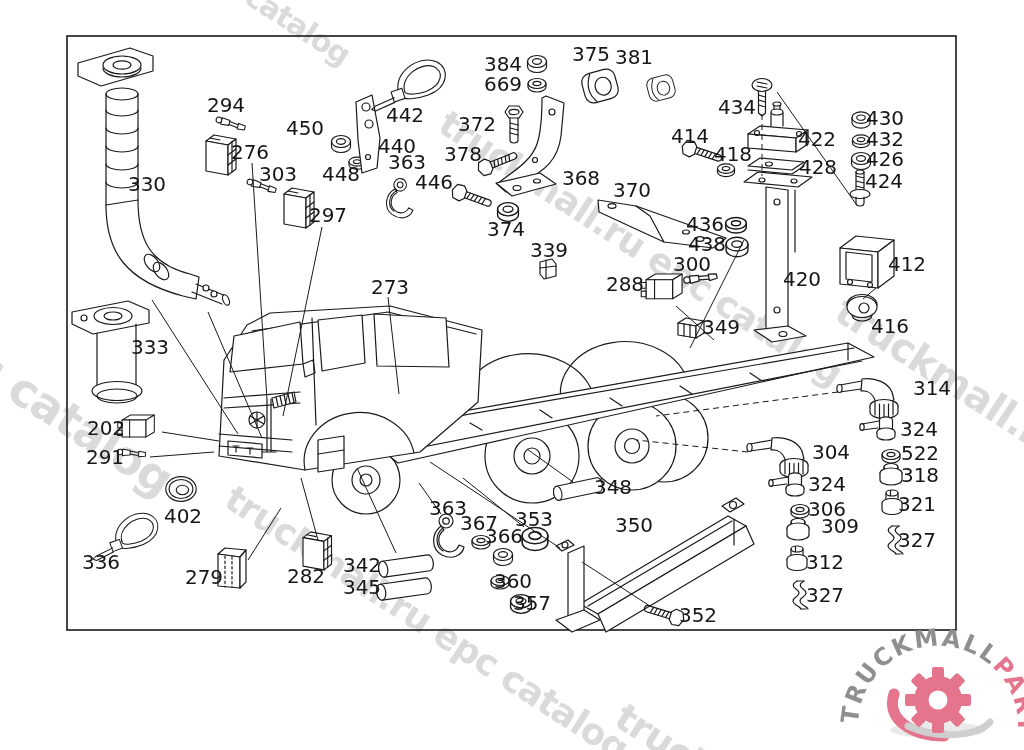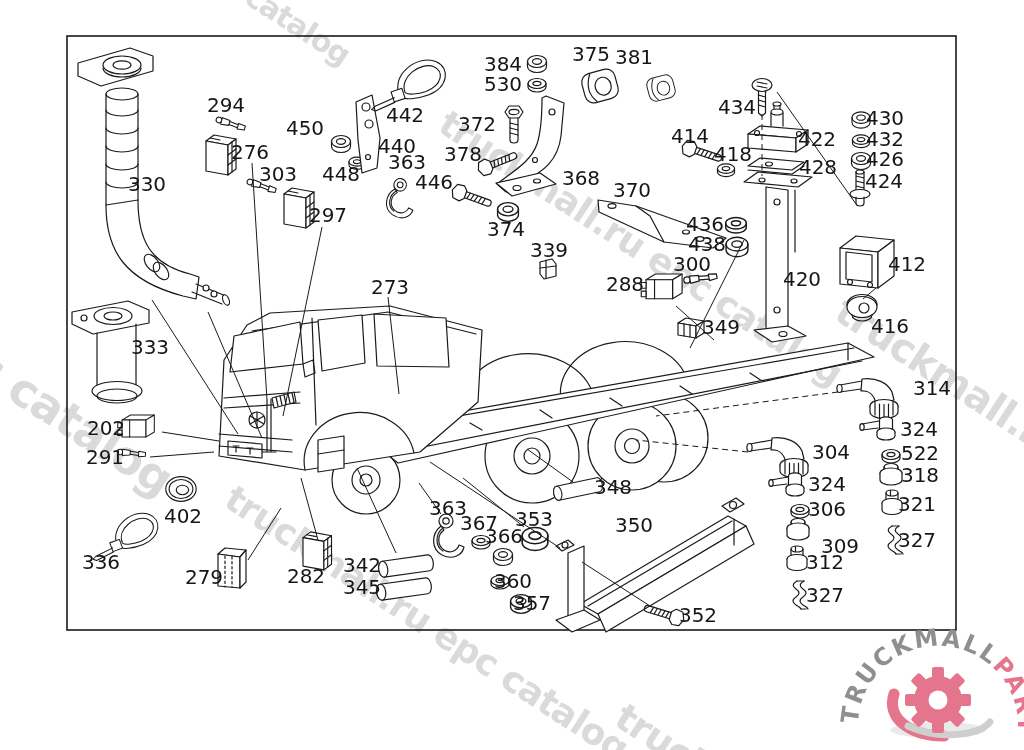--- a/index.html
+++ b/index.html
@@ -541,21 +541,21 @@
       <div class="lbl" style="left: 362px; top: 565px;">342</div>
       <div class="lbl" style="left: 362px; top: 587px;">345</div>
       <div class="lbl" style="left: 405px; top: 115px;">442</div>
       <div class="lbl" style="left: 397px; top: 146px;">440</div>
       <div class="lbl" style="left: 407px; top: 162px;">363</div>
       <div class="lbl" style="left: 341px; top: 174px;">448</div>
       <div class="lbl" style="left: 434px; top: 182px;">446</div>
       <div class="lbl" style="left: 463px; top: 154px;">378</div>
       <div class="lbl" style="left: 477px; top: 124px;">372</div>
       <div class="lbl" style="left: 503px; top: 64px;">384</div>
-      <div class="lbl" style="left: 503px; top: 84px;">530</div>
+      <div class="lbl" style="left: 503px; top: 84px;">669</div>
       <div class="lbl" style="left: 506px; top: 229px;">374</div>
       <div class="lbl" style="left: 581px; top: 178px;">368</div>
       <div class="lbl" style="left: 591px; top: 54px;">375</div>
       <div class="lbl" style="left: 634px; top: 57px;">381</div>
       <div class="lbl" style="left: 632px; top: 190px;">370</div>
       <div class="lbl" style="left: 549px; top: 250px;">339</div>
       <div class="lbl" style="left: 390px; top: 287px;">273</div>
       <div class="lbl" style="left: 625px; top: 284px;">288</div>
       <div class="lbl" style="left: 692px; top: 264px;">300</div>
       <div class="lbl" style="left: 721px; top: 327px;">349</div>
@@ -575,21 +575,21 @@
       <div class="lbl" style="left: 890px; top: 326px;">416</div>
       <div class="lbl" style="left: 920px; top: 388px; margin-left: 12px;">314</div>
       <div class="lbl" style="left: 919px; top: 429px;">324</div>
       <div class="lbl" style="left: 920px; top: 453px;">522</div>
       <div class="lbl" style="left: 920px; top: 475px;">318</div>
       <div class="lbl" style="left: 917px; top: 504px;">321</div>
       <div class="lbl" style="left: 917px; top: 540px;">327</div>
       <div class="lbl" style="left: 831px; top: 452px;">304</div>
       <div class="lbl" style="left: 827px; top: 484px;">324</div>
       <div class="lbl" style="left: 827px; top: 509px; text-align: center;">306</div>
-      <div class="lbl" style="left: 827px; top: 546px; padding-left: 26px;">309</div>
+      <div class="lbl" style="left: 827px; top: 526px; padding-left: 26px;">309</div>
       <div class="lbl" style="left: 825px; top: 562px;">312</div>
       <div class="lbl" style="left: 825px; top: 595px;">327</div>
       <div class="lbl" style="left: 613px; top: 487px;">348</div>
       <div class="lbl" style="left: 448px; top: 508px;">363</div>
       <div class="lbl" style="left: 479px; top: 523px;">367</div>
       <div class="lbl" style="left: 504px; top: 536px;">366</div>
       <div class="lbl" style="left: 534px; top: 519px;">353</div>
       <div class="lbl" style="left: 513px; top: 581px;">360</div>
       <div class="lbl" style="left: 532px; top: 603px;">357</div>
       <div class="lbl" style="left: 634px; top: 525px;">350</div>

